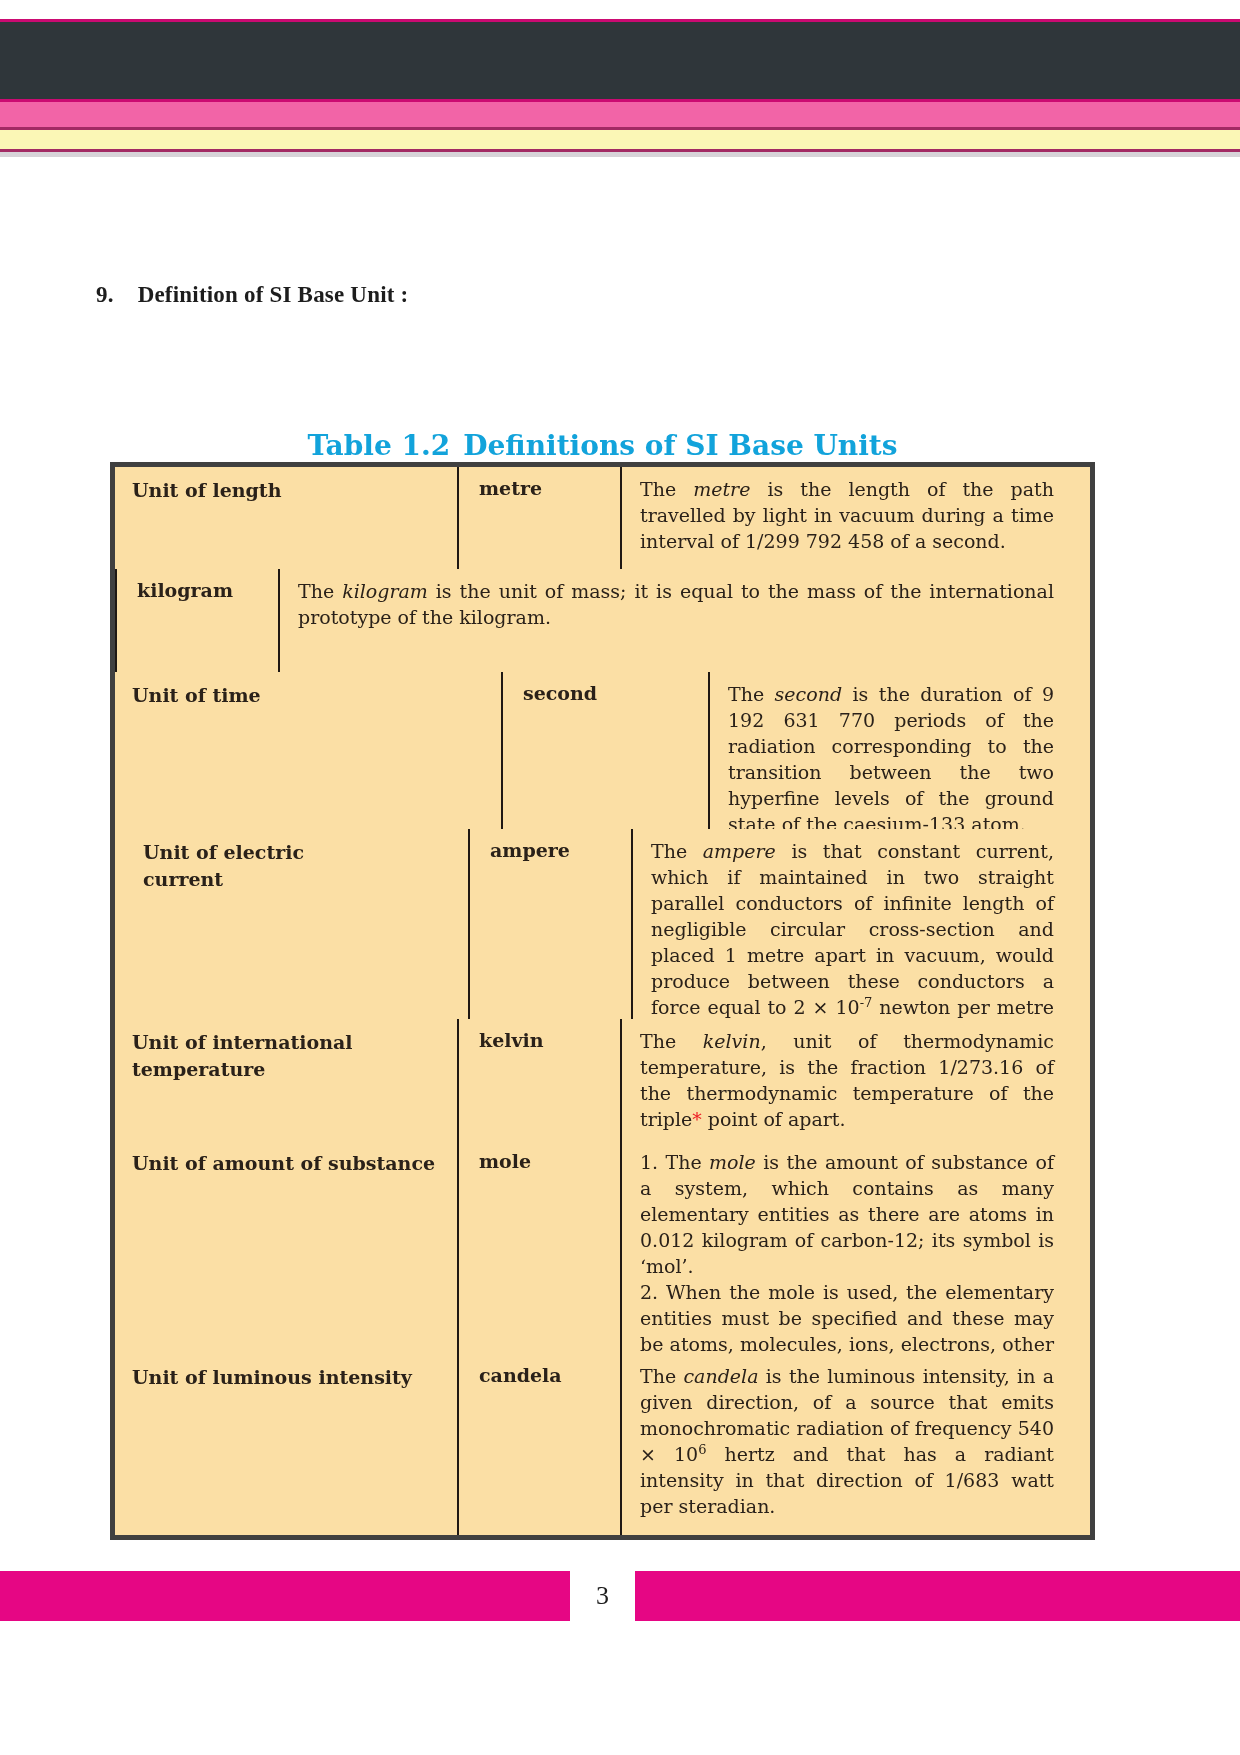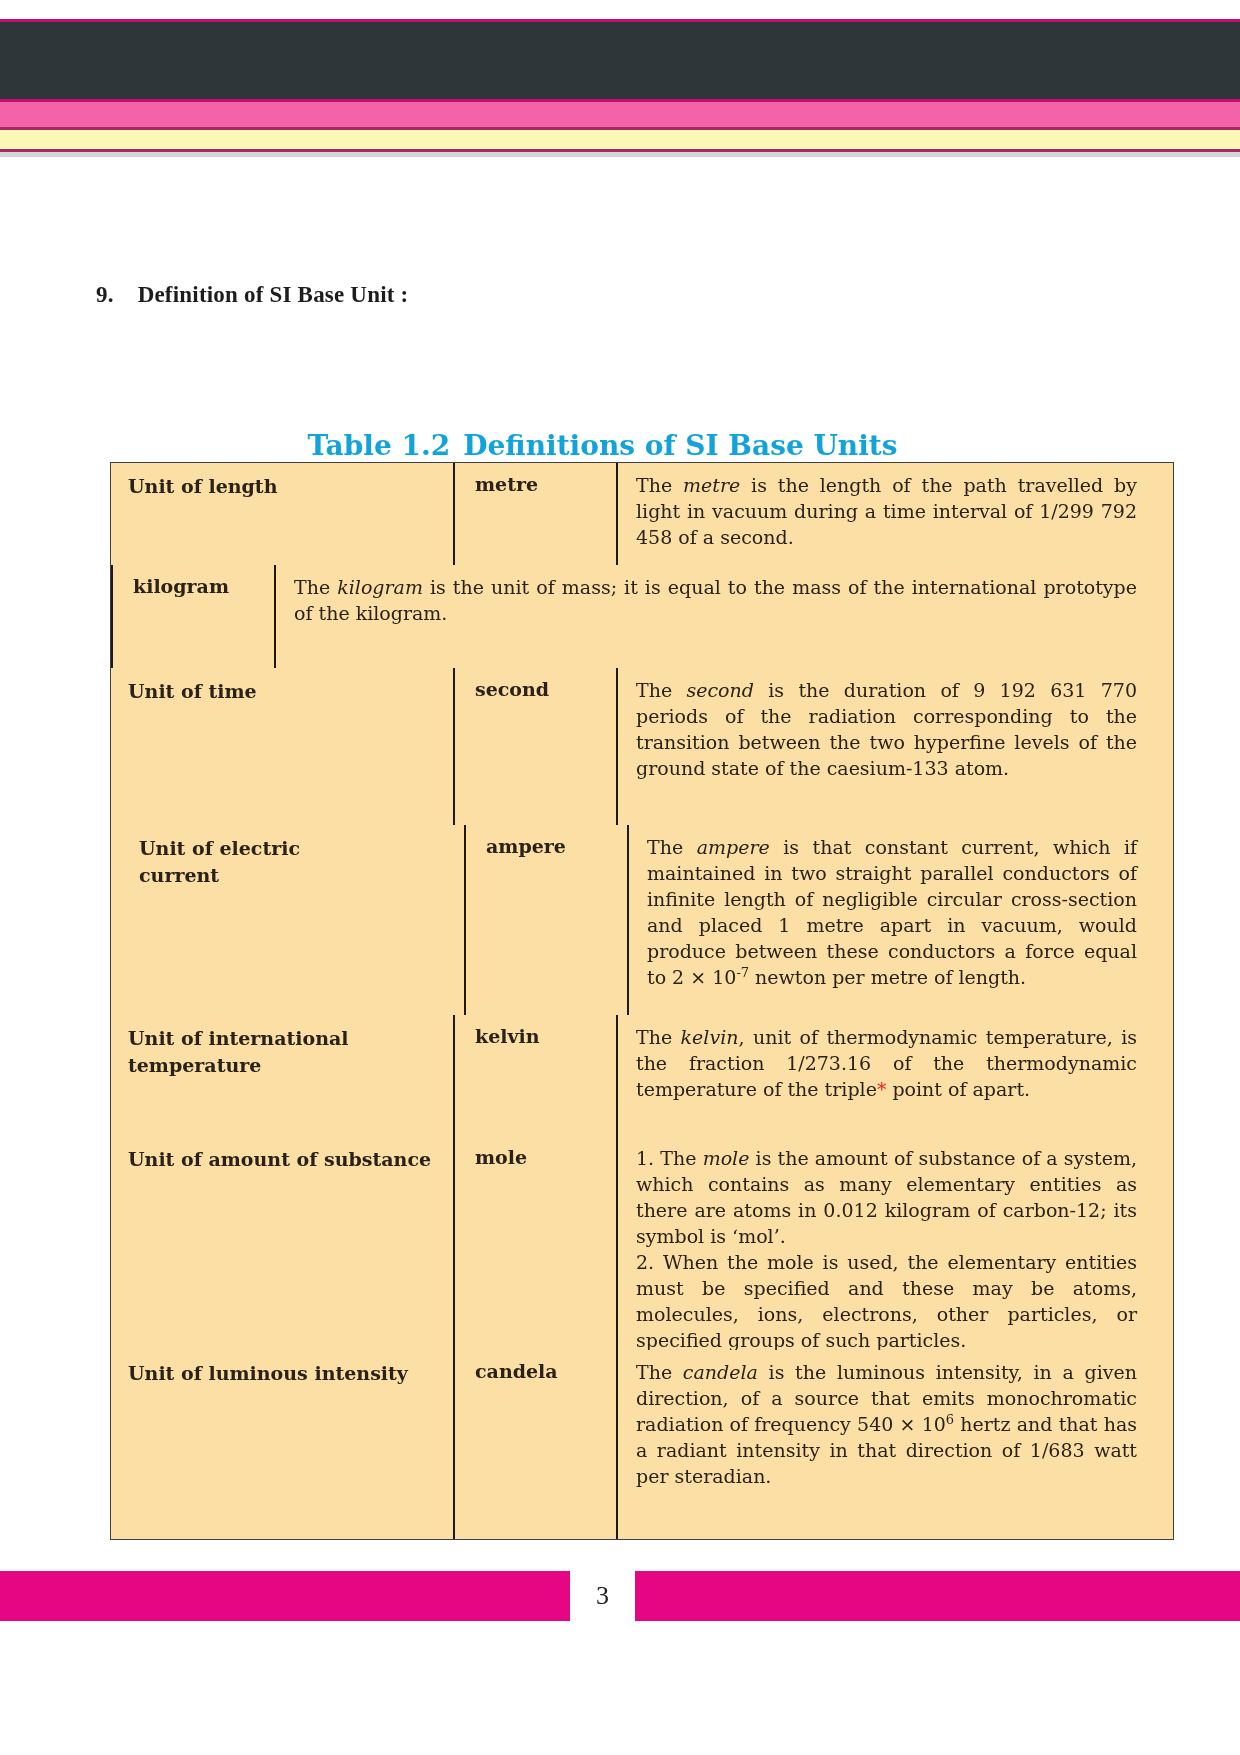--- a/index.html
+++ b/index.html
@@ -50,33 +50,33 @@
     color: var(--title-blue, #12a3db);
     margin-top: 10px;
   }
   .table-title .gap { display: inline-block; width: 13px; }
 
   
   .units-table {
     position: absolute;
     left: 110px;
     top: 462px;
-    width: 1064px;
+    width: 985px;
     height: 1078px;
     box-sizing: border-box;
     background: var(--table-bg, #fbdfa5);
-    border: 1px solid #404040;
+    border: 5px solid #404040;
     display: flex;
     flex-direction: column;
     color: #2a2119;
   }
   .t-row { display: flex; flex: 0 0 auto; }
   .t-row:nth-child(1) { height: 102px; }
   .t-row:nth-child(2) { height: 103px; }
-  .t-row:nth-child(3) { height: 157px; }
+  .t-row:nth-child(3) { height: 157px; gap: 44px; }
   .t-row:nth-child(4) { height: 190px; margin-left: 11px; }
   .t-row:nth-child(5) { height: 121px; }
   .t-row:nth-child(6) { height: 214px; }
   .t-row:nth-child(7) { flex: 1 1 auto; }
 
   .cell { box-sizing: border-box; overflow: hidden; }
   .c-unit {
     width: 342px;
     padding: 10px 12px 0 17px;
     font-weight: bold;

